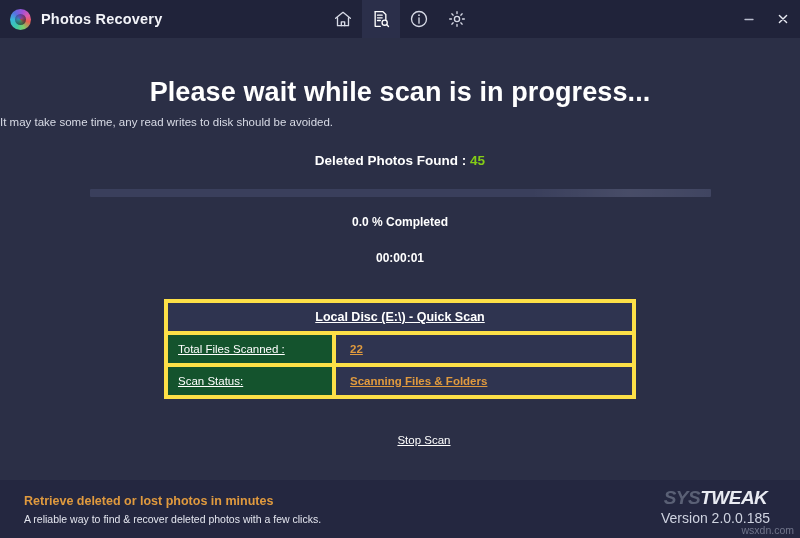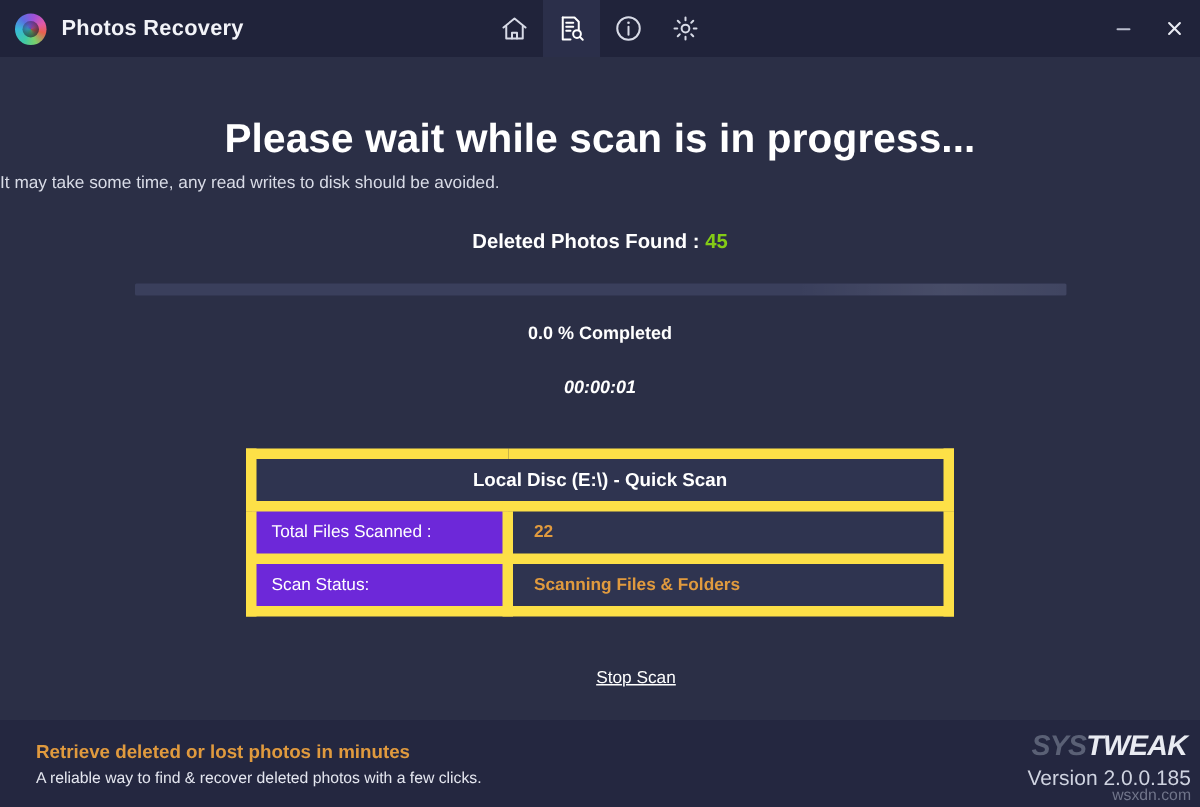--- a/index.html
+++ b/index.html
@@ -172,52 +172,52 @@
     color: #ffffff;
     font-size: 12px;
     font-weight: bold;
   }
   .timer-line {
     text-align: center;
     margin-top: 22px;
     color: #ffffff;
     font-size: 12px;
     font-weight: bold;
-    font-style: italic;
   }
 
   
   .scan-table {
     width: 472px;
     margin: 34px auto 0 auto;
     border: 1px solid #454b6b;
     border-collapse: collapse;
     background: #2f3450;
   }
   .scan-table th, .scan-table td {
-    border: 7px solid #fde047;
+    border: 4px solid #fde047;
     padding: 0;
+    text-decoration: underline;
   }
   .tbl-head {
     text-align: center;
     color: #ffffff;
     font-size: 12.5px;
     font-weight: bold;
     height: 28px;
     background: #2f3450;
   }
   .tbl-label {
     width: 154px;
     color: #ffffff;
     font-size: 11.5px;
     height: 28px;
     padding-left: 10px !important;
     text-align: left;
     font-weight: normal;
-    background: #6d28d9;
+    background: #14532d;
   }
   .tbl-value {
     color: #e09a3e;
     font-size: 11.5px;
     font-weight: bold;
     height: 28px;
     padding-left: 14px !important;
     text-align: left;
     background: #2f3450;
   }
@@ -251,21 +251,21 @@
     font-weight: bold;
   }
   .footer-sub {
     color: #e4e6ef;
     font-size: 10.5px;
     margin-top: 5px;
     text-align: center;
   }
   .footer-right {
     position: absolute;
-    right: 6px;
+    right: 30px;
     top: 8px;
     text-align: center;
   }
   .brand {
     font-size: 19px;
     font-weight: bold;
     font-style: italic;
     letter-spacing: -.5px;
     line-height: 1;
   }

